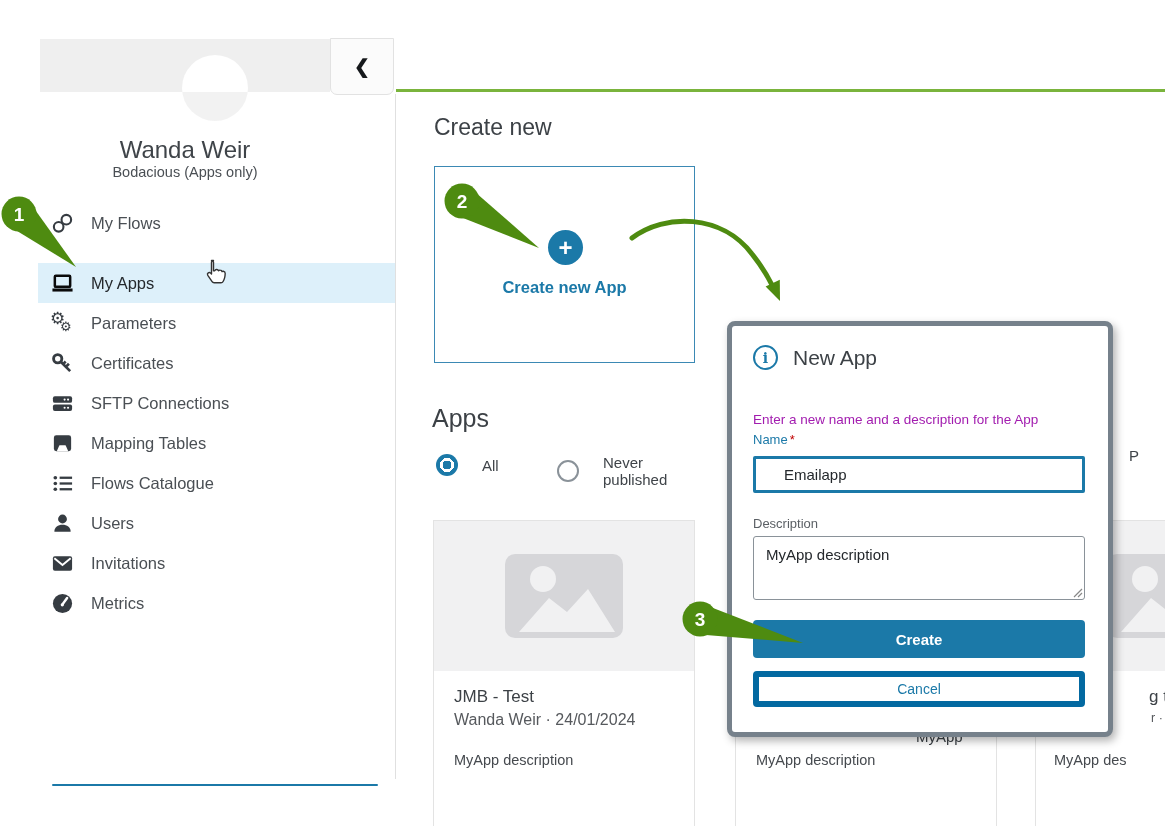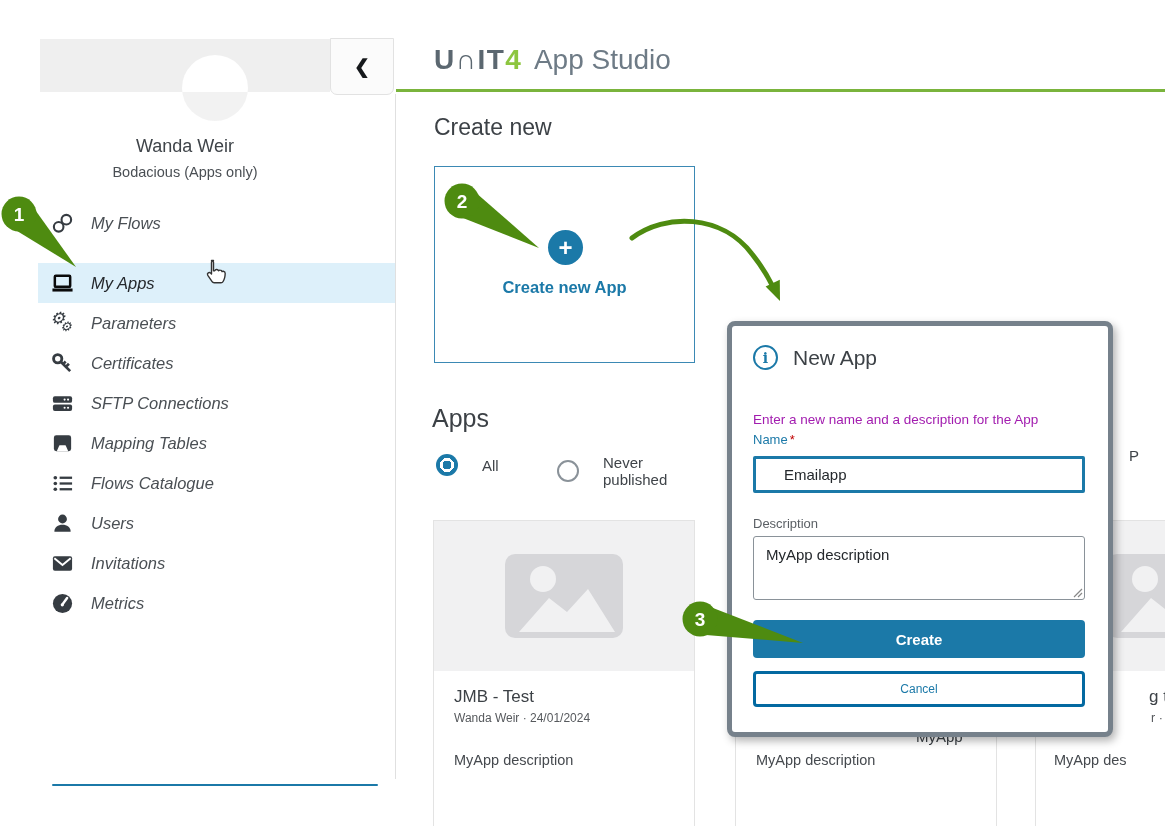--- a/index.html
+++ b/index.html
@@ -7,23 +7,23 @@
   body { font-family:"Liberation Sans", sans-serif; color:#4a4f54; }
   #screen { position:relative; width:1165px; height:826px; background:#fff; overflow:hidden; }
 
   
   .sb-band { position:absolute; left:40px; top:39px; width:290px; height:53px; background:#efefef; }
   .sb-avatar { position:absolute; left:182px; top:55px; width:66px; height:66px; border-radius:50%;
                background:linear-gradient(to bottom, #ffffff 56%, #f2f2f2 56%); }
   .sb-collapse { position:absolute; left:330px; top:38px; width:64px; height:57px; background:#fbfbfb;
                  border:1px solid #e2e2e2; border-radius:0 0 7px 7px; display:flex; align-items:center;
                  justify-content:center; font-size:19px; font-weight:bold; color:#15181b; cursor:pointer; }
-  .sb-name { position:absolute; left:40px; top:136px; width:290px; text-align:center; font-size:18px; color:#3f4449; }
+  .sb-name { position:absolute; left:40px; top:136px; width:290px; text-align:center; font-size:24px; color:#3f4449; }
   .sb-org  { position:absolute; left:40px; top:164px; width:290px; text-align:center; font-size:14.5px; color:#4a4f54; }
-  .menu { position:absolute; left:38px; top:203px; width:357px;font-style:italic; }
+  .menu { position:absolute; left:38px; top:203px; width:357px; }
   .mrow { height:40px; display:flex; align-items:center; gap:17px; padding-left:13px; font-size:16.5px;
           color:#4a4f54; cursor:pointer; }
   .mrow.active { background:#ddf0fa; color:#24282c;margin-top:20px; }
   .mi { width:23px; height:23px; flex:none; color:#363c42; display:flex; align-items:center; justify-content:center; position:relative; }
   .mrow.active .mi { color:#0a0a0a; }
   .gear1 { font-size:17px; line-height:1; position:absolute; left:-1px; top:-2px; }
   .gear2 { font-size:13px; line-height:1; position:absolute; left:9px; top:8px; }
   .sb-sep { position:absolute; left:395px; top:94px; width:1px; height:685px; background:#e0e0e0; }
   .sb-blueline { position:absolute; left:52px; top:784px; width:326px; height:2px; background:#1b79a8; border-radius:2px; }
   .cursor-hand { position:absolute; left:203px; top:258px; z-index:15; }
@@ -50,21 +50,21 @@
   .rdot.sel { background:radial-gradient(circle, #1b79a8 0 4.5px, #ffffff 4.5px 7px, #1b79a8 7px 11px); }
   .rdot.unsel { border:2px solid #8a9299; background:#fff; }
   .filter-frag { position:absolute; left:1129px; top:447px; font-size:15px; color:#3f4449; cursor:pointer; }
 
   
   .card { position:absolute; top:520px; width:262px; height:400px; background:#fff;
           border:1px solid #e3e3e3; z-index:1; cursor:pointer; }
   .card-img { position:absolute; left:0; top:0; width:100%; height:150px; background:#f1f1f2;
               display:flex; align-items:center; justify-content:center; }
   .card-title { position:absolute; left:20px; top:166px; font-size:17px; color:#3c4146; }
-  .card-meta  { position:absolute; left:20px; top:190px; font-size:12px; color:#56595d; }
+  .card-meta  { position:absolute; left:20px; top:190px; font-size:16px; color:#56595d; }
   .card-desc  { position:absolute; left:20px; top:231px; font-size:14.5px; color:#45494e; }
   .frag-title { position:absolute; left:113px; top:166px; font-size:17px; color:#3c4146; }
   .frag-meta  { position:absolute; left:115px; top:190px; font-size:12.5px; color:#56595d; }
   .frag-c2    { position:absolute; left:180px; top:207px; font-size:15px; color:#3c4146; }
 
   
   .modal { position:absolute; left:727px; top:321px; width:386px; height:416px; background:#fff;
            border:5px solid #76818b; border-radius:8px; z-index:20;
            box-shadow:3px 4px 9px rgba(0,0,0,0.3); }
   .m-head { position:absolute; left:21px; top:19px; display:flex; align-items:center; gap:15px; }
@@ -82,21 +82,21 @@
                        text-decoration-color:#2f5fc9; text-underline-offset:2px; }
   .m-label-desc { position:absolute; left:21px; top:190px; font-size:13px; color:#5a5f64; }
   .m-textarea { position:absolute; left:21px; top:210px; width:332px; height:64px; border:1px solid #8a9299;
                 border-radius:3px; background:#fff; font-family:"Liberation Sans", sans-serif;
                 font-size:15px; color:#24282c; padding:9px 0 0 12px; resize:none; overflow:hidden; }
   .grip { position:absolute; left:339px; top:258px; pointer-events:none; }
   .m-create { position:absolute; left:21px; top:294px; width:332px; height:38px; background:#1b79a8;
               border:none; border-radius:4px; color:#fff; font-weight:bold; font-size:15px;
               font-family:"Liberation Sans", sans-serif; cursor:pointer; }
   .m-cancel { position:absolute; left:21px; top:345px; width:332px; height:36px; background:#fff;
-              border:3px solid #0369a1; border-radius:4px; color:#1b79a8; font-size:12px;
+              border:6px solid #0369a1; border-radius:4px; color:#1b79a8; font-size:14px;
               font-family:"Liberation Sans", sans-serif; cursor:pointer; }
 
   
   .overlay { position:absolute; left:0; top:0; width:1165px; height:826px; z-index:40; pointer-events:none; }
 </style>
 </head>
 <body>
 
 <div id="screen">
 
@@ -210,25 +210,20 @@
 
   <div class="sb-sep"></div>
   <div class="sb-blueline"></div>
 
   <span class="cursor-hand">
     <svg width="24" height="28" viewBox="0 0 24 28">
         <path d="M8.5 2.5 c1.1 0 2 .9 2 2 v8.2 l1.2 .2 c.3-.9 1.1-1.5 2.1-1.4 .8 .1 1.4 .6 1.7 1.3 .4-.5 1-.8 1.7-.7 .9 .1 1.6 .7 1.8 1.5 .4-.3 .9-.4 1.4-.3 1.1 .2 1.8 1.1 1.8 2.2 0 0-.1 2.5-.6 4.4 -.5 2-1.5 3.6-1.5 3.6 -.4 .8-1.2 1.3-2.1 1.3 h-6.9 c-.8 0-1.6-.4-2-1.1 l-4.3-6.3 c-.5-.8-.4-1.9 .4-2.5 .7-.6 1.8-.5 2.4 .2 l.9 1 V4.5 c0-1.1 .9-2 2-2 z" fill="#fff" stroke="#333" stroke-width="1.4" stroke-linejoin="round"></path>
       </svg>
   </span>
 
-  <div class="logo">
-    <span class="brand">U∩IT</span>
-      <span class="four">4</span>
-    <span class="product">App Studio</span>
-  </div>
   <div class="green-rule"></div>
 
   <div class="h-create">Create new</div>
 
   <div class="create-card">
     <div class="plus-btn">
         <span>+</span>
       </div>
     <div class="create-card-label">Create new App</div>
   </div>

